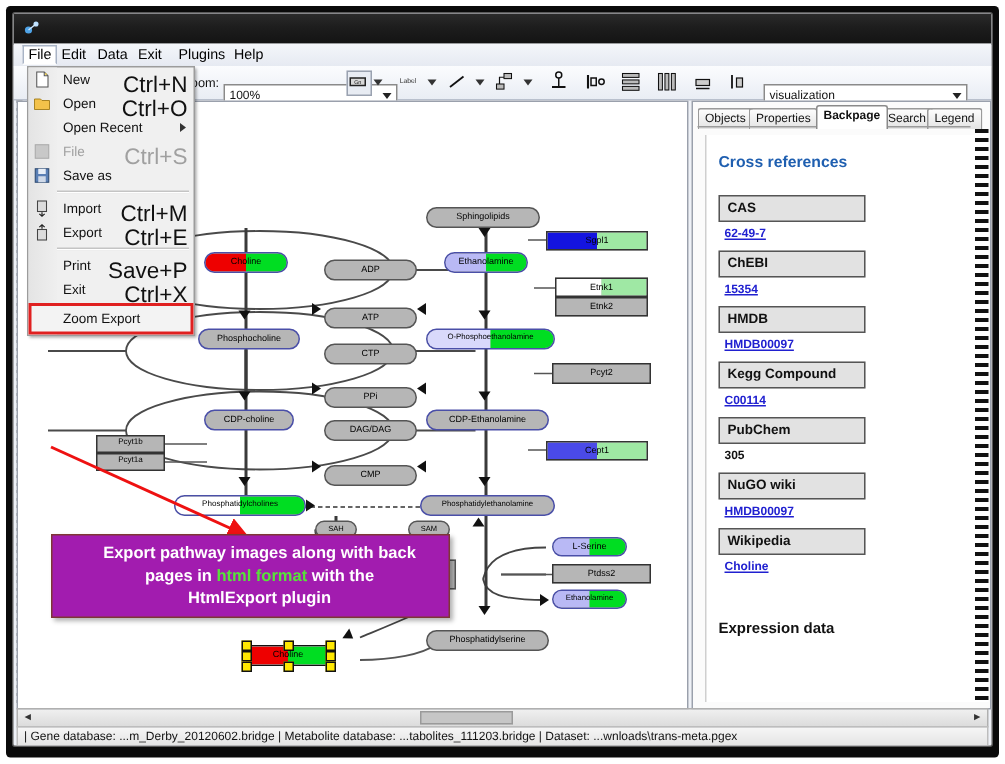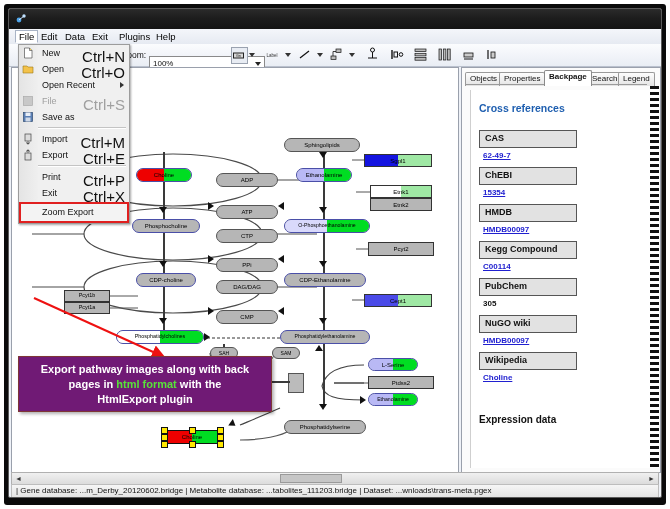--- a/index.html
+++ b/index.html
@@ -111,23 +111,23 @@
      border-right:4px solid transparent;border-bottom:6px solid #111;}
   .arrowRt{position:absolute;width:0;height:0;border-top:4px solid transparent;
      border-bottom:4px solid transparent;border-left:6px solid #111;}
   .arrowLf{position:absolute;width:0;height:0;border-top:4px solid transparent;
      border-bottom:4px solid transparent;border-right:6px solid #111;}
 
   
   .handle{position:absolute;width:5px;height:5px;background:#ffe800;border:1px solid #111;}
 
   
-  #callout{position:absolute;left:6px;top:288px;width:252px;height:54px;background:#701a75;
+  #callout{position:absolute;left:22px;top:288px;width:252px;height:54px;background:#a21caf;
      border:1px solid #7e3636;box-shadow:2px 2px 3px rgba(0,0,0,.3);z-index:25;
-     display:flex;align-items:center;justify-content:center;}
+     display:flex;align-items:center;justify-content:center;padding-left:12px;}
   #calloutTxt{font-size:11px;font-weight:bold;color:#fff;text-align:center;line-height:15px;padding:0 6px;}
   .hl{color:#58e23a;}
   #redarrow{position:absolute;left:18px;top:226px;width:160px;height:80px;z-index:24;}
 </style>
 </head>
 <body>
 
 <div id="desktop">
   <div id="shadowframe"></div>
 
@@ -222,20 +222,24 @@
             <line x1="3" y1="12" x2="12" y2="12" stroke="#111" stroke-width="1"></line>
           </svg>
       </div>
       <div class="tbtn flat" style="left:476px;">
         <svg width="15" height="15" viewBox="0 0 15 15">
             <line x1="3" y1="3" x2="3" y2="12" stroke="#111" stroke-width="1.2"></line>
             <rect x="6" y="5" width="4" height="6" fill="#ccc" stroke="#111" stroke-width=".8"></rect>
           </svg>
       </div>
 
+      <div class="combo" style="left:500px;width:90px;">
+        <span>visualization</span>
+        <i class="arw"></i>
+      </div>
     </div>
 
     <div class="rulerL"></div>
 
     <div id="canvaswrap">
       <div id="canvas">
 
         <svg style="position:absolute;left:0;top:0;width:446px;height:404px;">
           <ellipse cx="161" cy="112" rx="89" ry="26" fill="none" stroke="#4a4a4a" stroke-width="1.2"></ellipse>
           <ellipse cx="161" cy="166" rx="89" ry="26" fill="none" stroke="#4a4a4a" stroke-width="1.2"></ellipse>
@@ -577,21 +581,21 @@
             <path d="M6 3.5v-2.5M4.2 2.4L6 .8 7.8 2.4" fill="none" stroke="#222" stroke-width=".8"></path>
           </svg>
         <span class="lbl">Export</span>
         <span class="acc">Ctrl+E</span>
       </div>
 
       <div class="fsep"></div>
 
       <div class="fmi">
         <span class="lbl">Print</span>
-        <span class="acc">Ctrl+P</span>
+        <span class="acc">Save+P</span>
       </div>
 
       <div class="fmi">
         <span class="lbl">Exit</span>
         <span class="acc">Ctrl+X</span>
       </div>
 
       <div id="batchexp">
         <span class="lbl">Zoom Export</span>
       </div>

